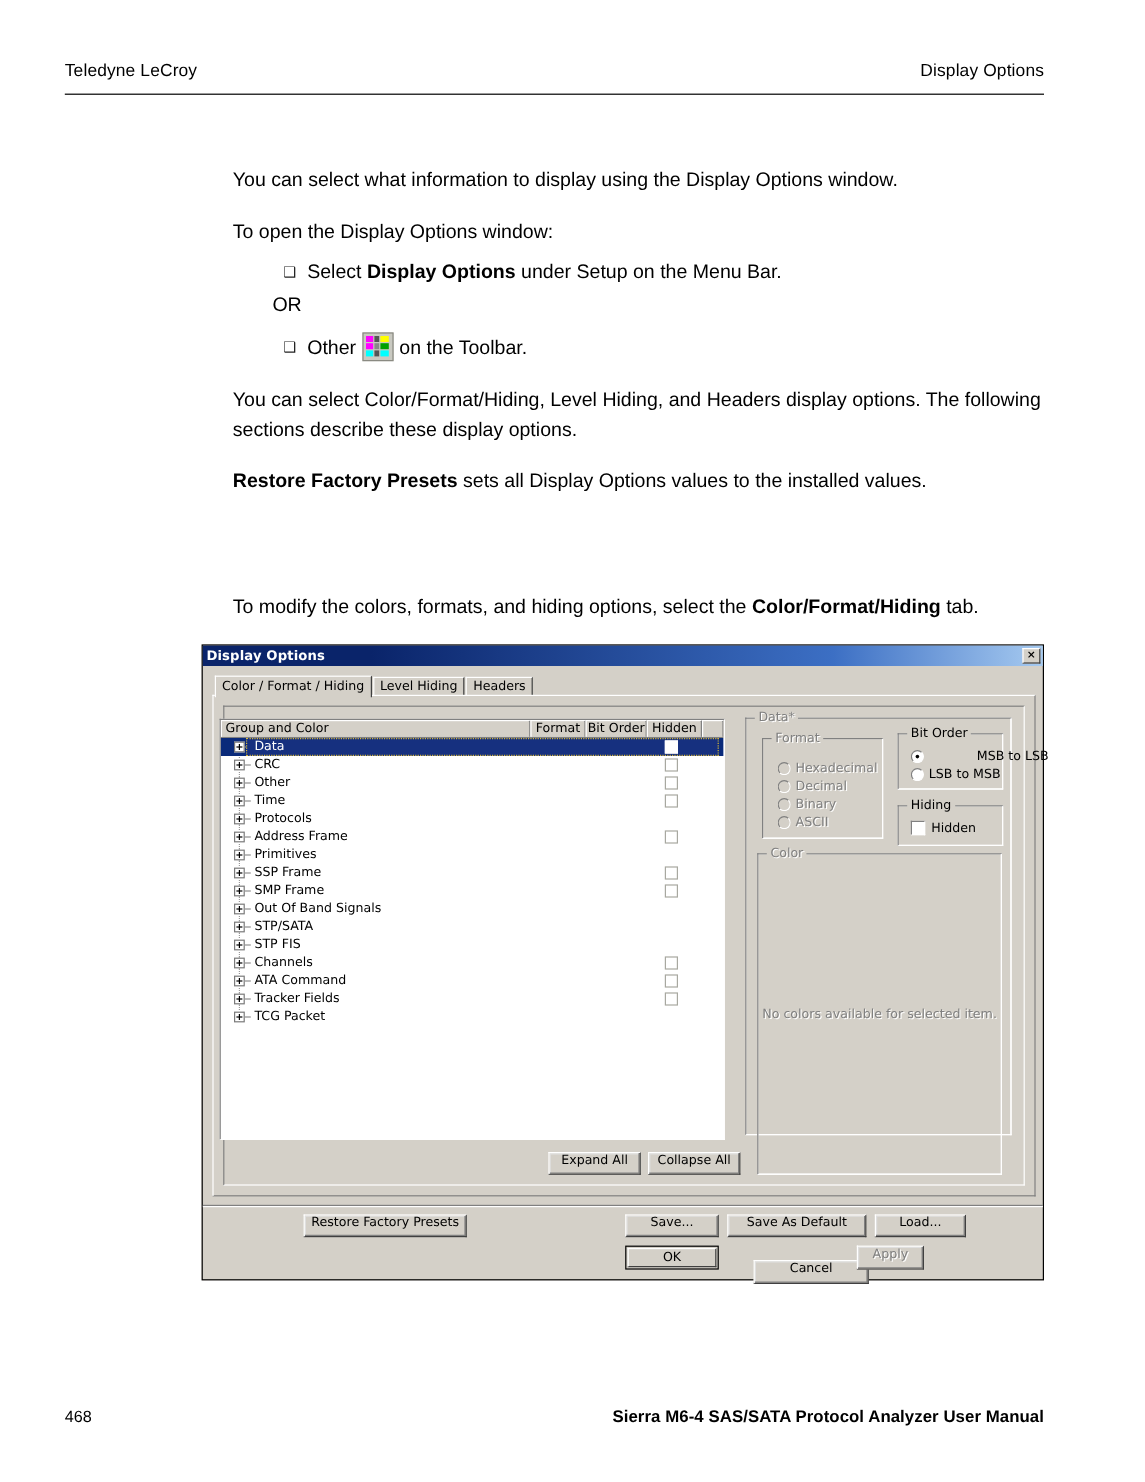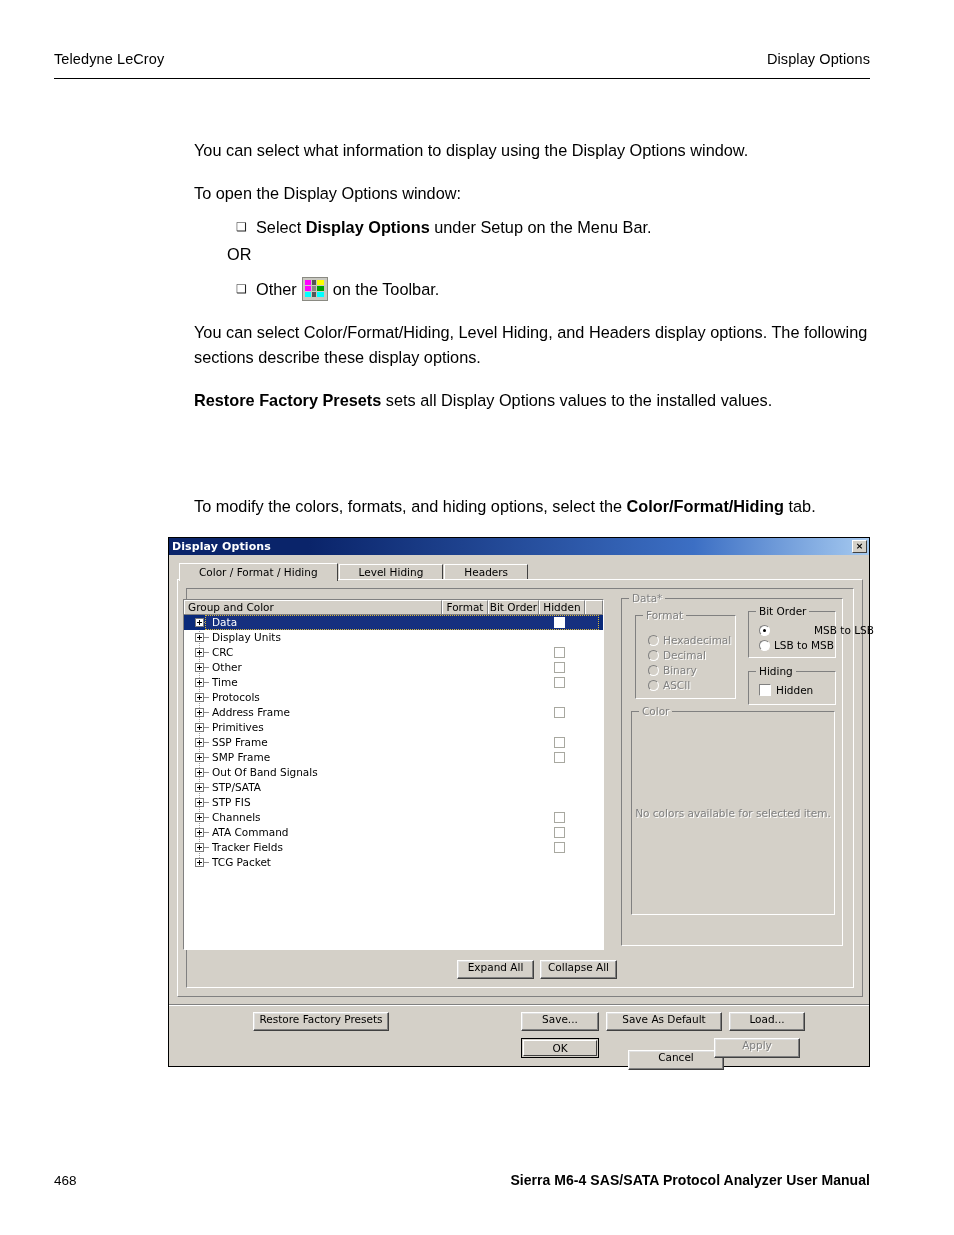--- a/index.html
+++ b/index.html
@@ -161,21 +161,21 @@
   .tabstrip {
     position: absolute;
     left: 10px;
     top: 25px;
     height: 17px;
     display: flex;
     align-items: flex-end;
   }
   .tab {
     height: 16px;
-    padding: 0 19px;
+    padding: 0 5px;
     background: #d4d0c8;
     border-top: 1px solid #ffffff;
     border-left: 1px solid #ffffff;
     border-right: 1px solid #404040;
     box-sizing: border-box;
     line-height: 15px;
     font-size: 10.5px;
     margin-right: 1px;
   }
   .tab.active {
@@ -409,21 +409,21 @@
     line-height: 11px;
     z-index: 5;
     white-space: nowrap;
   }
   .grp.dim > .cap { color: #808080; text-shadow: 1px 1px 0 #ffffff; }
 
   #grp-data { left: 452px; top: 60px; width: 222px; height: 348px; }
   #grp-format { left: 13px; top: 16px; width: 101px; height: 84px; }
   #grp-bitorder { left: 126px; top: 12px; width: 88px; height: 47px; }
   #grp-hiding { left: 126px; top: 72px; width: 88px; height: 34px; padding-left: 28px; }
-  #grp-color { left: 9px; top: 112px; width: 204px; height: 204px; text-decoration: underline; }
+  #grp-color { left: 9px; top: 112px; width: 204px; height: 268px; text-decoration: underline; }
 
   .radio-row, .check-row {
     position: absolute;
     display: flex;
     align-items: center;
     font-size: 10.5px;
     line-height: 12px;
     white-space: nowrap;
   }
   .radio {
@@ -481,21 +481,21 @@
     border-top: 1px solid #808080;
     border-bottom: 1px solid #ffffff;
     box-sizing: border-box;
   }
   #restore-presets { position: absolute; left: 84px; top: 474px; width: 136px; height: 19px; }
   #save-btn { position: absolute; left: 352px; top: 474px; width: 78px; height: 19px; }
   #save-default-btn { position: absolute; left: 437px; top: 474px; width: 116px; height: 19px; }
   #load-btn { position: absolute; left: 560px; top: 474px; width: 76px; height: 19px; }
   #ok-btn { position: absolute; left: 352px; top: 500px; width: 78px; height: 20px; }
   #cancel-btn { position: absolute; left: 459px; top: 500px; width: 96px; height: 20px; margin-top: 12px; }
-  #apply-btn { position: absolute; left: 545px; top: 500px; width: 86px; height: 20px; }
+  #apply-btn { position: absolute; left: 545px; top: 500px; width: 56px; height: 20px; }
 </style>
 </head>
 <body>
 
 <div class="page-header">
   <span>Teledyne LeCroy</span>
   <span>Display Options</span>
 </div>
 
 <div class="prose">
@@ -557,25 +557,20 @@
       <div class="th c3">Hidden</div>
       <div class="th c4"></div>
     </div>
     <div class="tree-rows" id="tree-rows">
         <div class="trow sel">
           <div class="selbar"></div>
           <span class="plus"></span>
           <span class="dash"></span>
           <span class="tlabel">Data</span>
           <span class="hidbox"></span>
-        </div>
-        <div class="trow">
-          <span class="plus"></span>
-          <span class="dash"></span>
-          <span class="tlabel">Display Units</span>
         </div>
         <div class="trow">
           <span class="plus"></span>
           <span class="dash"></span>
           <span class="tlabel">CRC</span>
           <span class="hidbox"></span>
         </div>
         <div class="trow">
           <span class="plus"></span>
           <span class="dash"></span>

